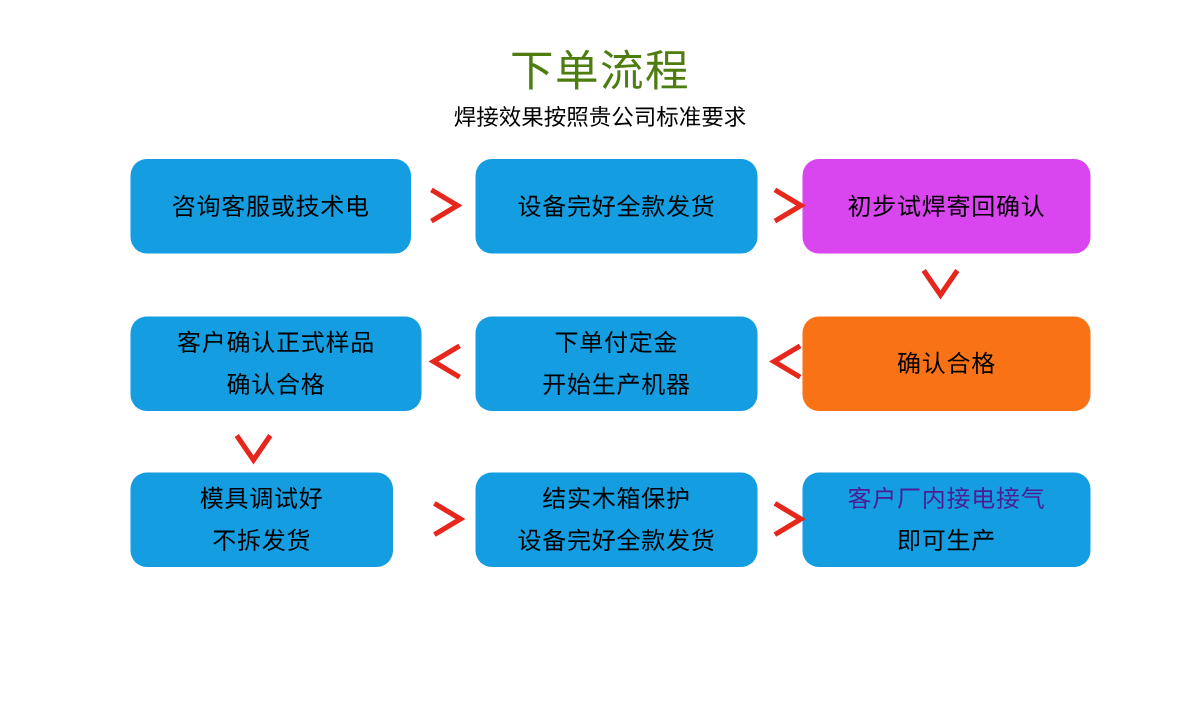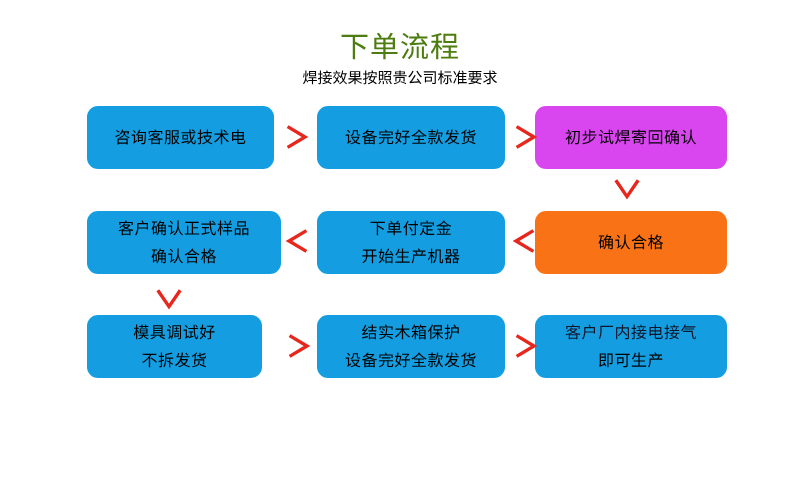--- a/index.html
+++ b/index.html
@@ -109,21 +109,21 @@
       </div>
       <div class="node" style="left: 87px; top: 315px; width: 175px; height: 63px; background: rgb(20, 158, 225);">
         <div class="line" style="color: rgb(0, 0, 0);">模具调试好</div>
         <div class="line" style="color: rgb(0, 0, 0);">不拆发货</div>
       </div>
       <div class="node" style="left: 317px; top: 315px; width: 188px; height: 63px; background: rgb(20, 158, 225);">
         <div class="line" style="color: rgb(0, 0, 0);">结实木箱保护</div>
         <div class="line" style="color: rgb(0, 0, 0);">设备完好全款发货</div>
       </div>
       <div class="node" style="left: 535px; top: 315px; width: 192px; height: 63px; background: rgb(20, 158, 225);">
-        <div class="line" style="color: #0f172a;">客户厂内接电接气</div>
+        <div class="line" style="color: #4c1d95;">客户厂内接电接气</div>
         <div class="line" style="color: rgb(0, 0, 0);">即可生产</div>
       </div>
     </div>
   <div id="connectors-layer">
       <div class="chev" style="left: 281px; top: 124px; width: 30px; height: 26px;">
         <svg width="30" height="26" viewBox="0 0 30 26">
           <path d="M 6.6 2.6 L 24.0 13.0 L 6.6 23.4" fill="none" stroke="#E7261C" stroke-width="3.4" stroke-linecap="butt" stroke-linejoin="miter"></path>
         </svg>
       </div>
       <div class="chev" style="left: 510px; top: 124px; width: 30px; height: 26px;">

